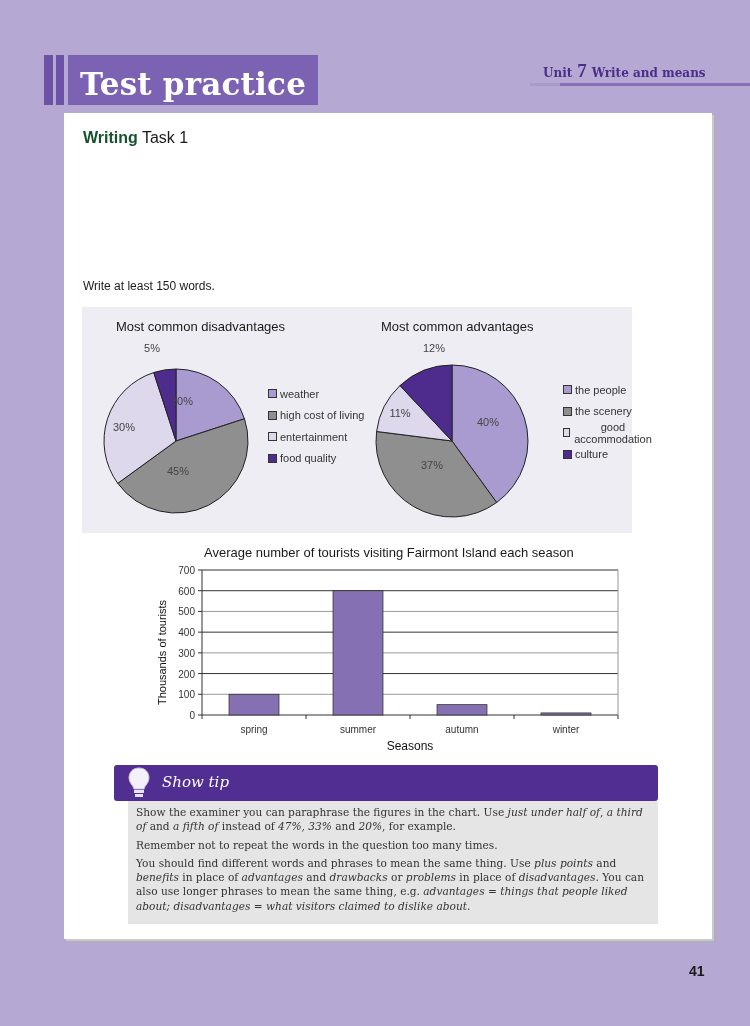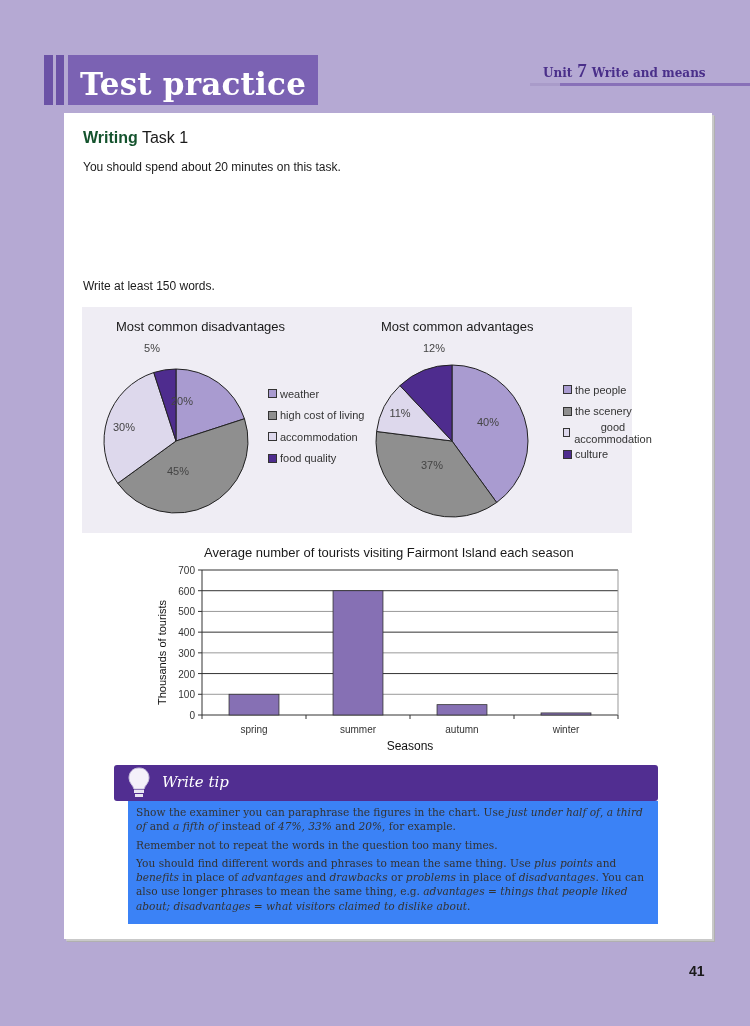--- a/index.html
+++ b/index.html
@@ -32,21 +32,21 @@
   .legend { position: absolute; font-size: 11px; color: #333; }
   .legend-item { display: flex; align-items: center; height: 21.5px; text-align: center; }
   .swatch { width: 9px; height: 9px; border: 1px solid #333; margin-right: 3px; }
 
   .bar-title { position: absolute; left: 140px; top: 432px; font-size: 13px; }
   .bar-svg { position: absolute; left: 88px; top: 450px; }
 
   .tip-header { position: absolute; left: 50px; top: 652px; width: 544px; height: 36px; background: #512e91; border-radius: 3px; }
   .tip-title { position: absolute; left: 48px; top: 8px; font-family: "DejaVu Serif", serif; font-style: italic; color: #fff; font-size: 15px; }
   .bulb { position: absolute; left: 14px; top: 2px; }
-  .tip-body { position: absolute; left: 64px; top: 688px; width: 530px; height: 123px; background: #3b82f6; padding: 4px 8px; font-family: "DejaVu Serif", serif; font-size: 10.6px; line-height: 14.3px; color: #333; }
+  .tip-body { position: absolute; left: 64px; top: 688px; width: 530px; height: 123px; background: #e5e5e5; padding: 4px 8px; font-family: "DejaVu Serif", serif; font-size: 10.6px; line-height: 14.3px; color: #333; }
   .tip-body p { margin-bottom: 4px; }
   .tip-body i { font-style: italic; }
 
   .page-num { position: absolute; left: 689px; top: 963px; font-weight: bold; font-size: 14px; }
 </style>
 </head>
 <body>
 
 <div class="title-bar">
   <div class="title-stripe"></div>
@@ -60,21 +60,20 @@
   <span>Unit</span>
   <span class="unit-num">7</span>
   <span>Write and means</span>
 </div>
 <div class="unit-line"></div>
 
 <div class="page">
   <div class="task-heading">
     <span class="w">Writing</span><span> Task 1</span>
   </div>
-  <div class="intro">You should spend about 20 minutes on this task.</div>
   <div class="prompt">
   </div>
   <div class="wordcount">Write at least 150 words.</div>
 
   <div class="pie-panel">
     <div class="pie-title" style="left:34px">Most common disadvantages</div>
     <div class="pie-title" style="left:299px">Most common advantages</div>
     <svg class="pie-svg" id="pie-svg" width="612" height="226">
         <path d="M94,134 L94,62 A72,72 0 0 1 162.47606917325106,111.75077640500379 Z" fill="#a99bd0" stroke="#222" stroke-width="1"></path>
         <path d="M94,134 L162.47606917325106,111.75077640500379 A72,72 0 0 1 35.75077640500379,176.32053816505808 Z" fill="#8f8f8f" stroke="#222" stroke-width="1"></path>
@@ -97,21 +96,21 @@
         <div class="legend-item">
           <span class="swatch" style="background: rgb(169, 155, 208);"></span>
           <span>weather</span>
         </div>
         <div class="legend-item">
           <span class="swatch" style="background: rgb(143, 143, 143);"></span>
           <span>high cost of living</span>
         </div>
         <div class="legend-item">
           <span class="swatch" style="background: rgb(221, 216, 236);"></span>
-          <span>accommodation</span>
+          <span>entertainment</span>
         </div>
         <div class="legend-item">
           <span class="swatch" style="background: rgb(78, 44, 142);"></span>
           <span>food quality</span>
         </div>
       </div>
     <div class="legend" id="legend-1" style="left:481px; top:72px;">
         <div class="legend-item">
           <span class="swatch" style="background: rgb(169, 155, 208);"></span>
           <span>the people</span>
@@ -175,21 +174,21 @@
       <text x="258" y="187" text-anchor="middle" font-size="12" fill="#111" font-family="Liberation Sans, sans-serif">Seasons</text>
       <text x="0" y="0" transform="translate(14 89.5) rotate(-90)" text-anchor="middle" font-size="11" fill="#111" font-family="Liberation Sans, sans-serif">Thousands of tourists</text>
     </svg>
 
   <div class="tip-header">
     <svg class="bulb" width="22" height="32" viewBox="0 0 22 32">
       <path d="M11 1 C4 1 1 6 1 11 C1 16 5 18 6 22 L16 22 C17 18 21 16 21 11 C21 6 18 1 11 1 Z" fill="#f4f1fa" stroke="#c9c0de" stroke-width="1"></path>
       <rect x="6" y="23" width="10" height="3" fill="#e8e4f1"></rect>
       <rect x="7" y="27" width="8" height="3" fill="#e8e4f1"></rect>
     </svg>
-    <span class="tip-title">Write tip</span>
+    <span class="tip-title">Show tip</span>
   </div>
   <div class="tip-body">
     <p><span>Show the examiner you can paraphrase the figures in the chart. Use </span><i>just under half of</i><span>, </span><i>a third of</i><span> and </span><i>a fifth of</i><span> instead of </span><i>47%, 33%</i><span> and </span><i>20%</i><span>, for example.</span></p>
     <p>Remember not to repeat the words in the question too many times.</p>
     <p><span>You should find different words and phrases to mean the same thing. Use </span><i>plus points</i><span> and </span><i>benefits</i><span> in place of </span><i>advantages</i><span> and </span><i>drawbacks</i><span> or </span><i>problems</i><span> in place of </span><i>disadvantages</i><span>. You can also use longer phrases to mean the same thing, e.g. </span><i>advantages = things that people liked about; disadvantages = what visitors claimed to dislike about</i><span>.</span></p>
   </div>
 </div>
 
 <div class="page-num">41</div>
 

